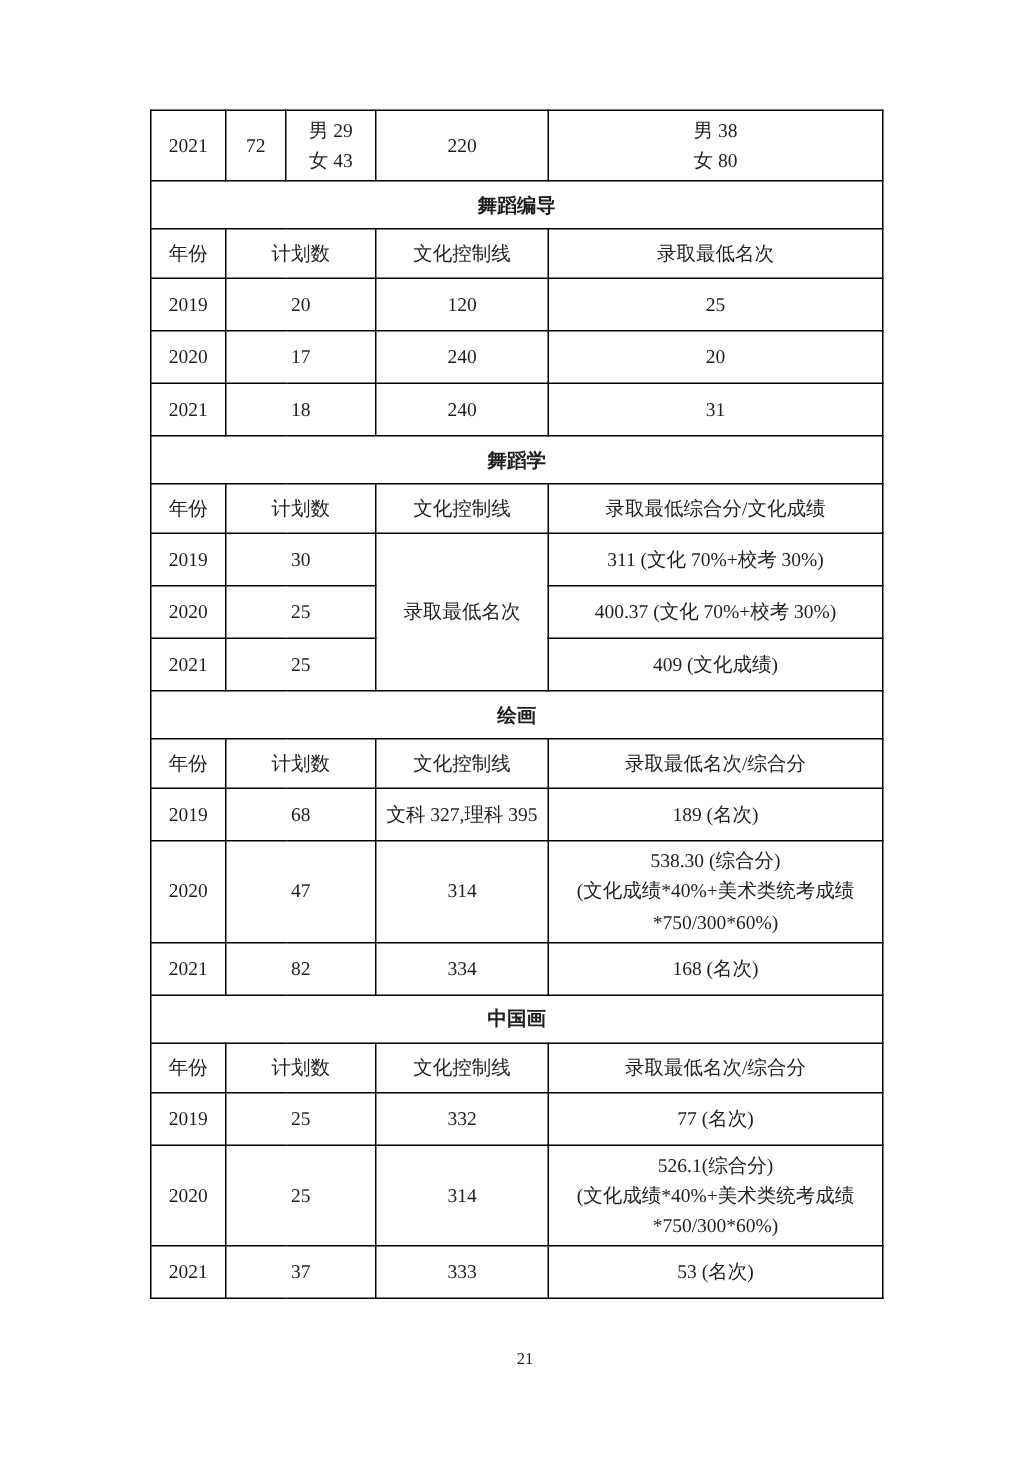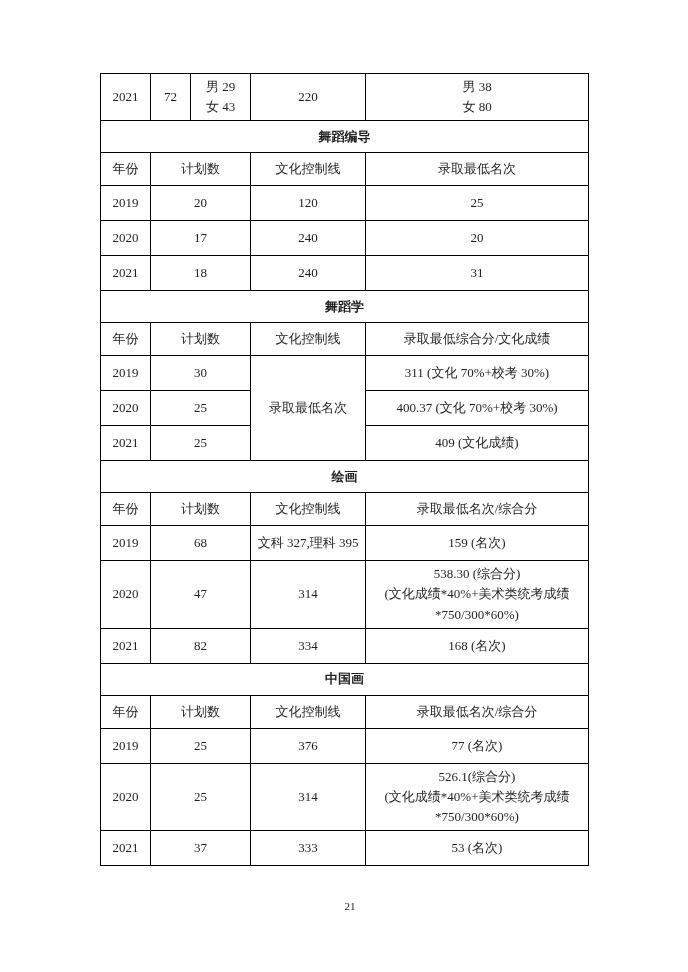--- a/index.html
+++ b/index.html
@@ -126,21 +126,21 @@
         <tr class="h-head">
           <td>年份</td>
           <td colspan="2">计划数</td>
           <td>文化控制线</td>
           <td>录取最低名次/综合分</td>
         </tr>
         <tr class="h-data">
           <td>2019</td>
           <td colspan="2">68</td>
           <td>文科 327,理科 395</td>
-          <td>159 (名次)</td>
+          <td>189 (名次)</td>
         </tr>
         <tr class="h-data">
           <td>2020</td>
           <td colspan="2">47</td>
           <td>314</td>
           <td>538.30 (综合分)
 (文化成绩*40%+美术类统考成绩
 *750/300*60%)</td>
         </tr>
         <tr class="h-data">
@@ -154,21 +154,21 @@
         </tr>
         <tr class="h-head">
           <td>年份</td>
           <td colspan="2">计划数</td>
           <td>文化控制线</td>
           <td>录取最低名次/综合分</td>
         </tr>
         <tr class="h-data">
           <td>2019</td>
           <td colspan="2">25</td>
-          <td>376</td>
+          <td>332</td>
           <td>77 (名次)</td>
         </tr>
         <tr class="h-data">
           <td>2020</td>
           <td colspan="2">25</td>
           <td>314</td>
           <td>526.1(综合分)
 (文化成绩*40%+美术类统考成绩
 *750/300*60%)</td>
         </tr>

